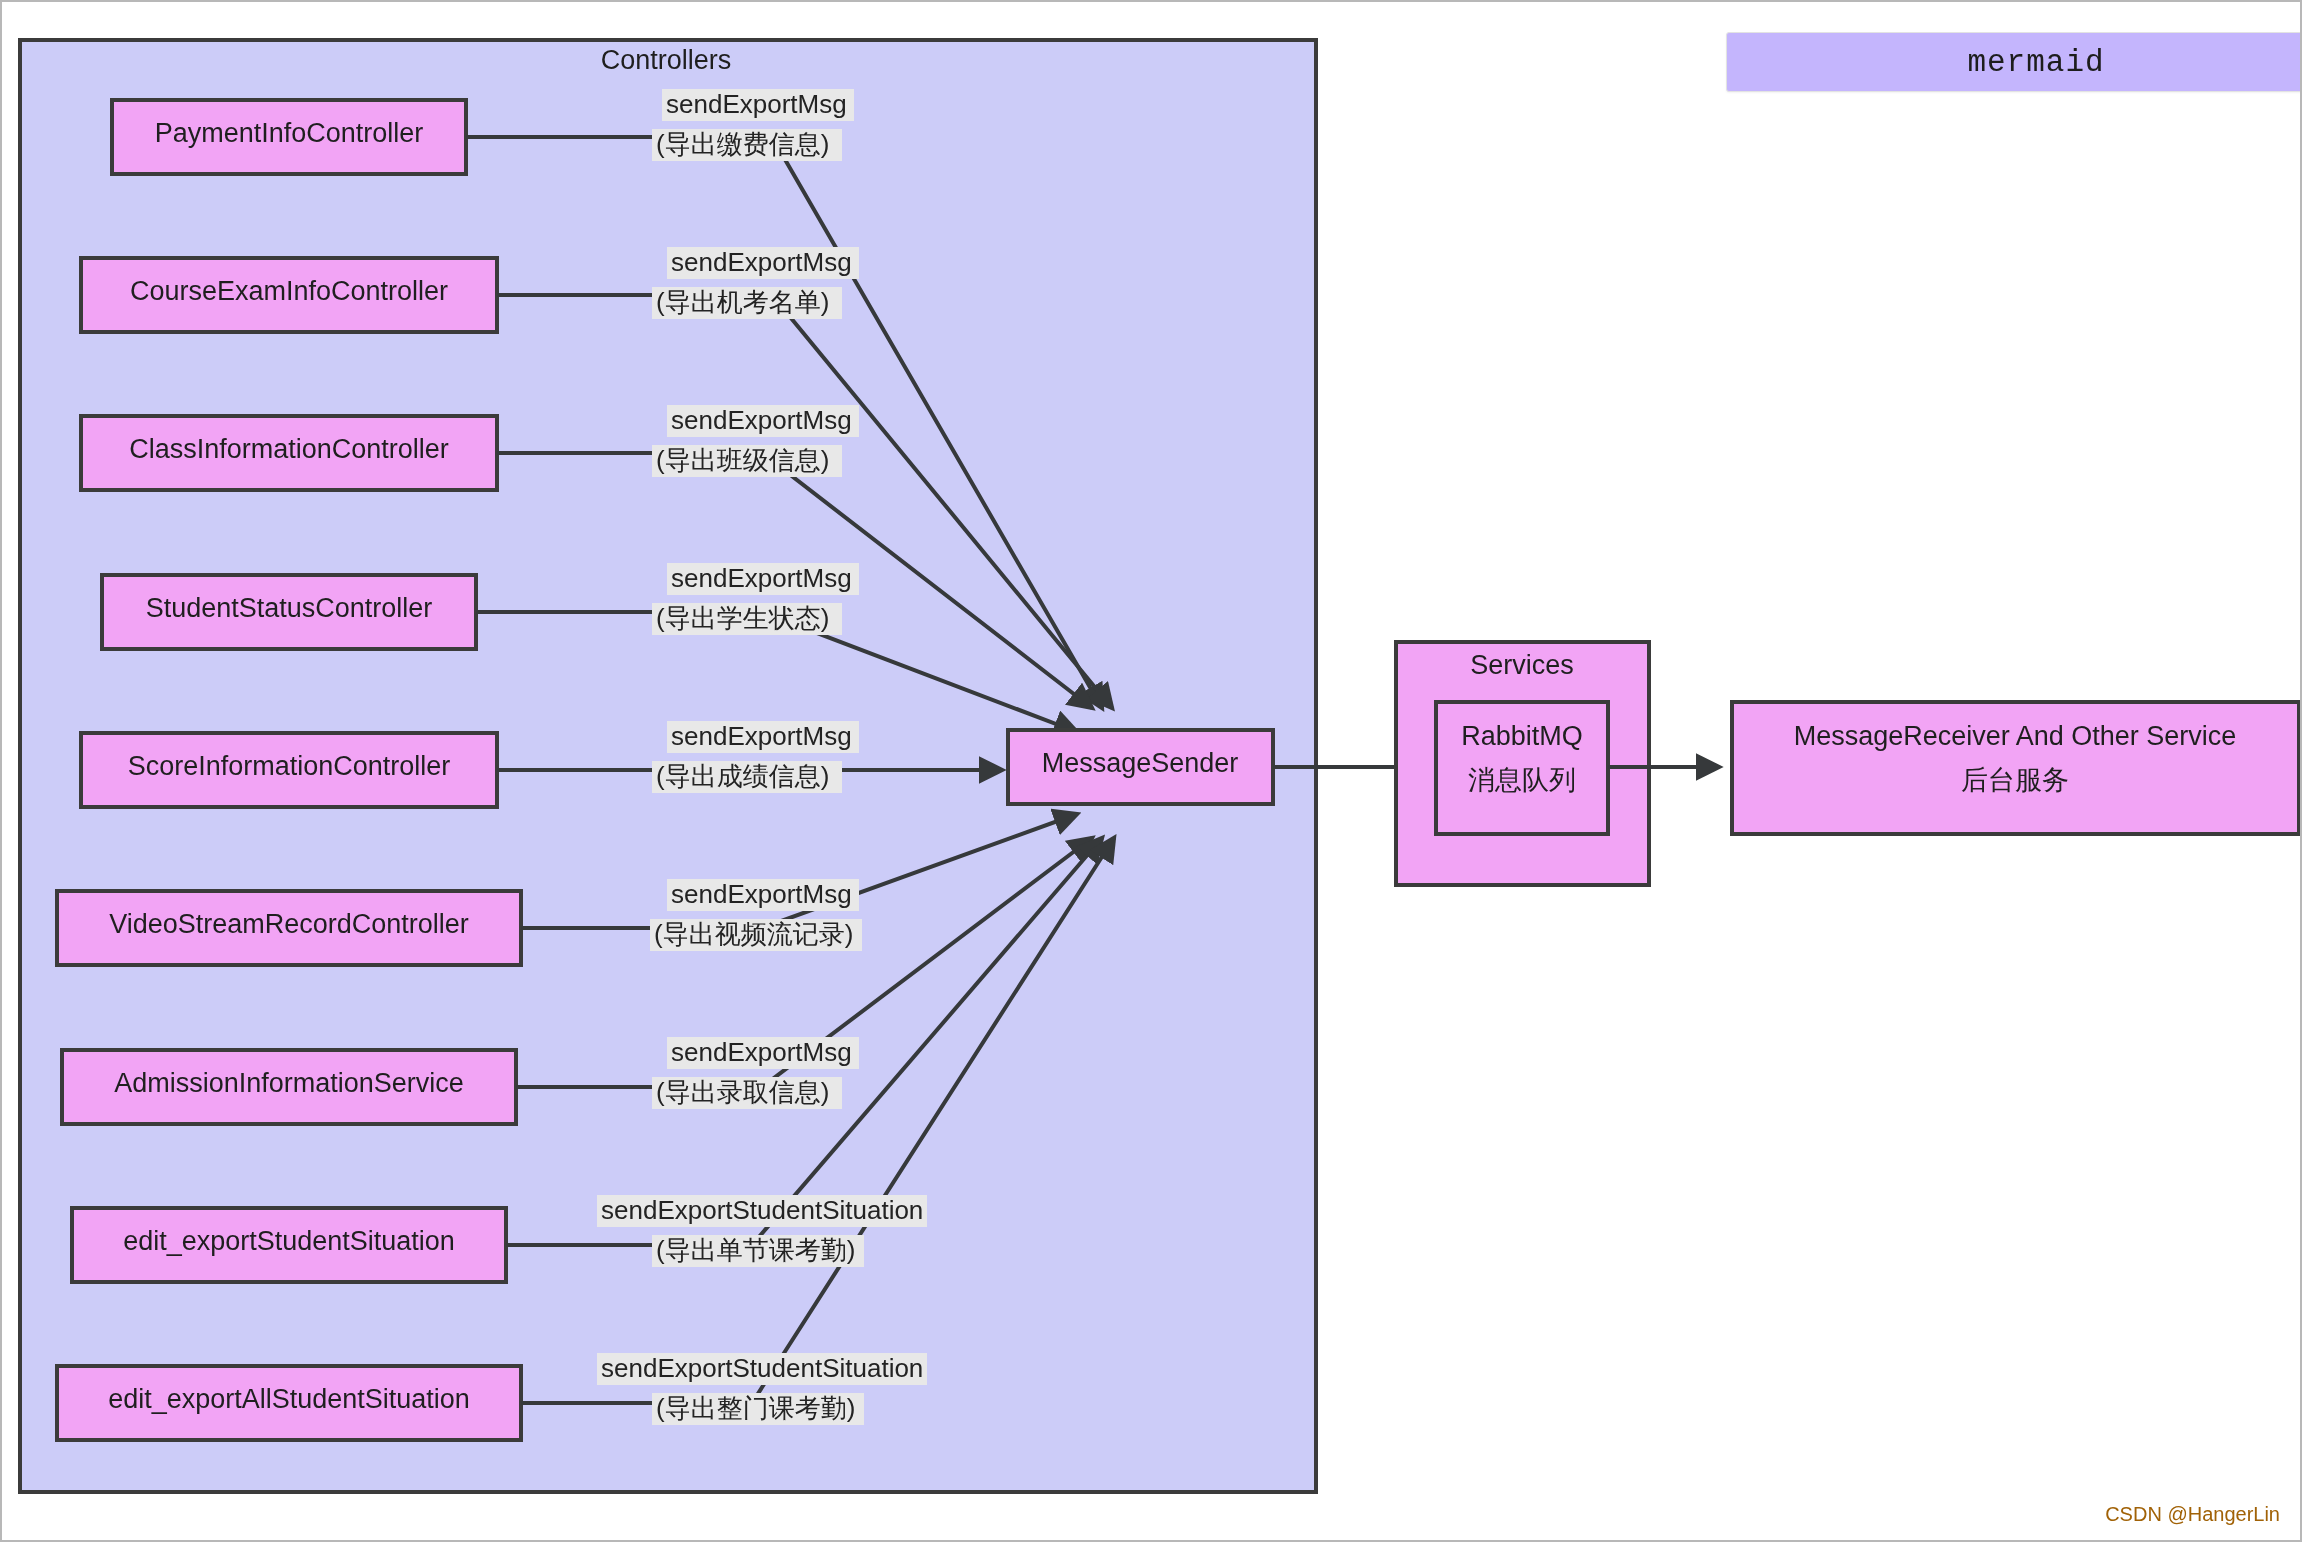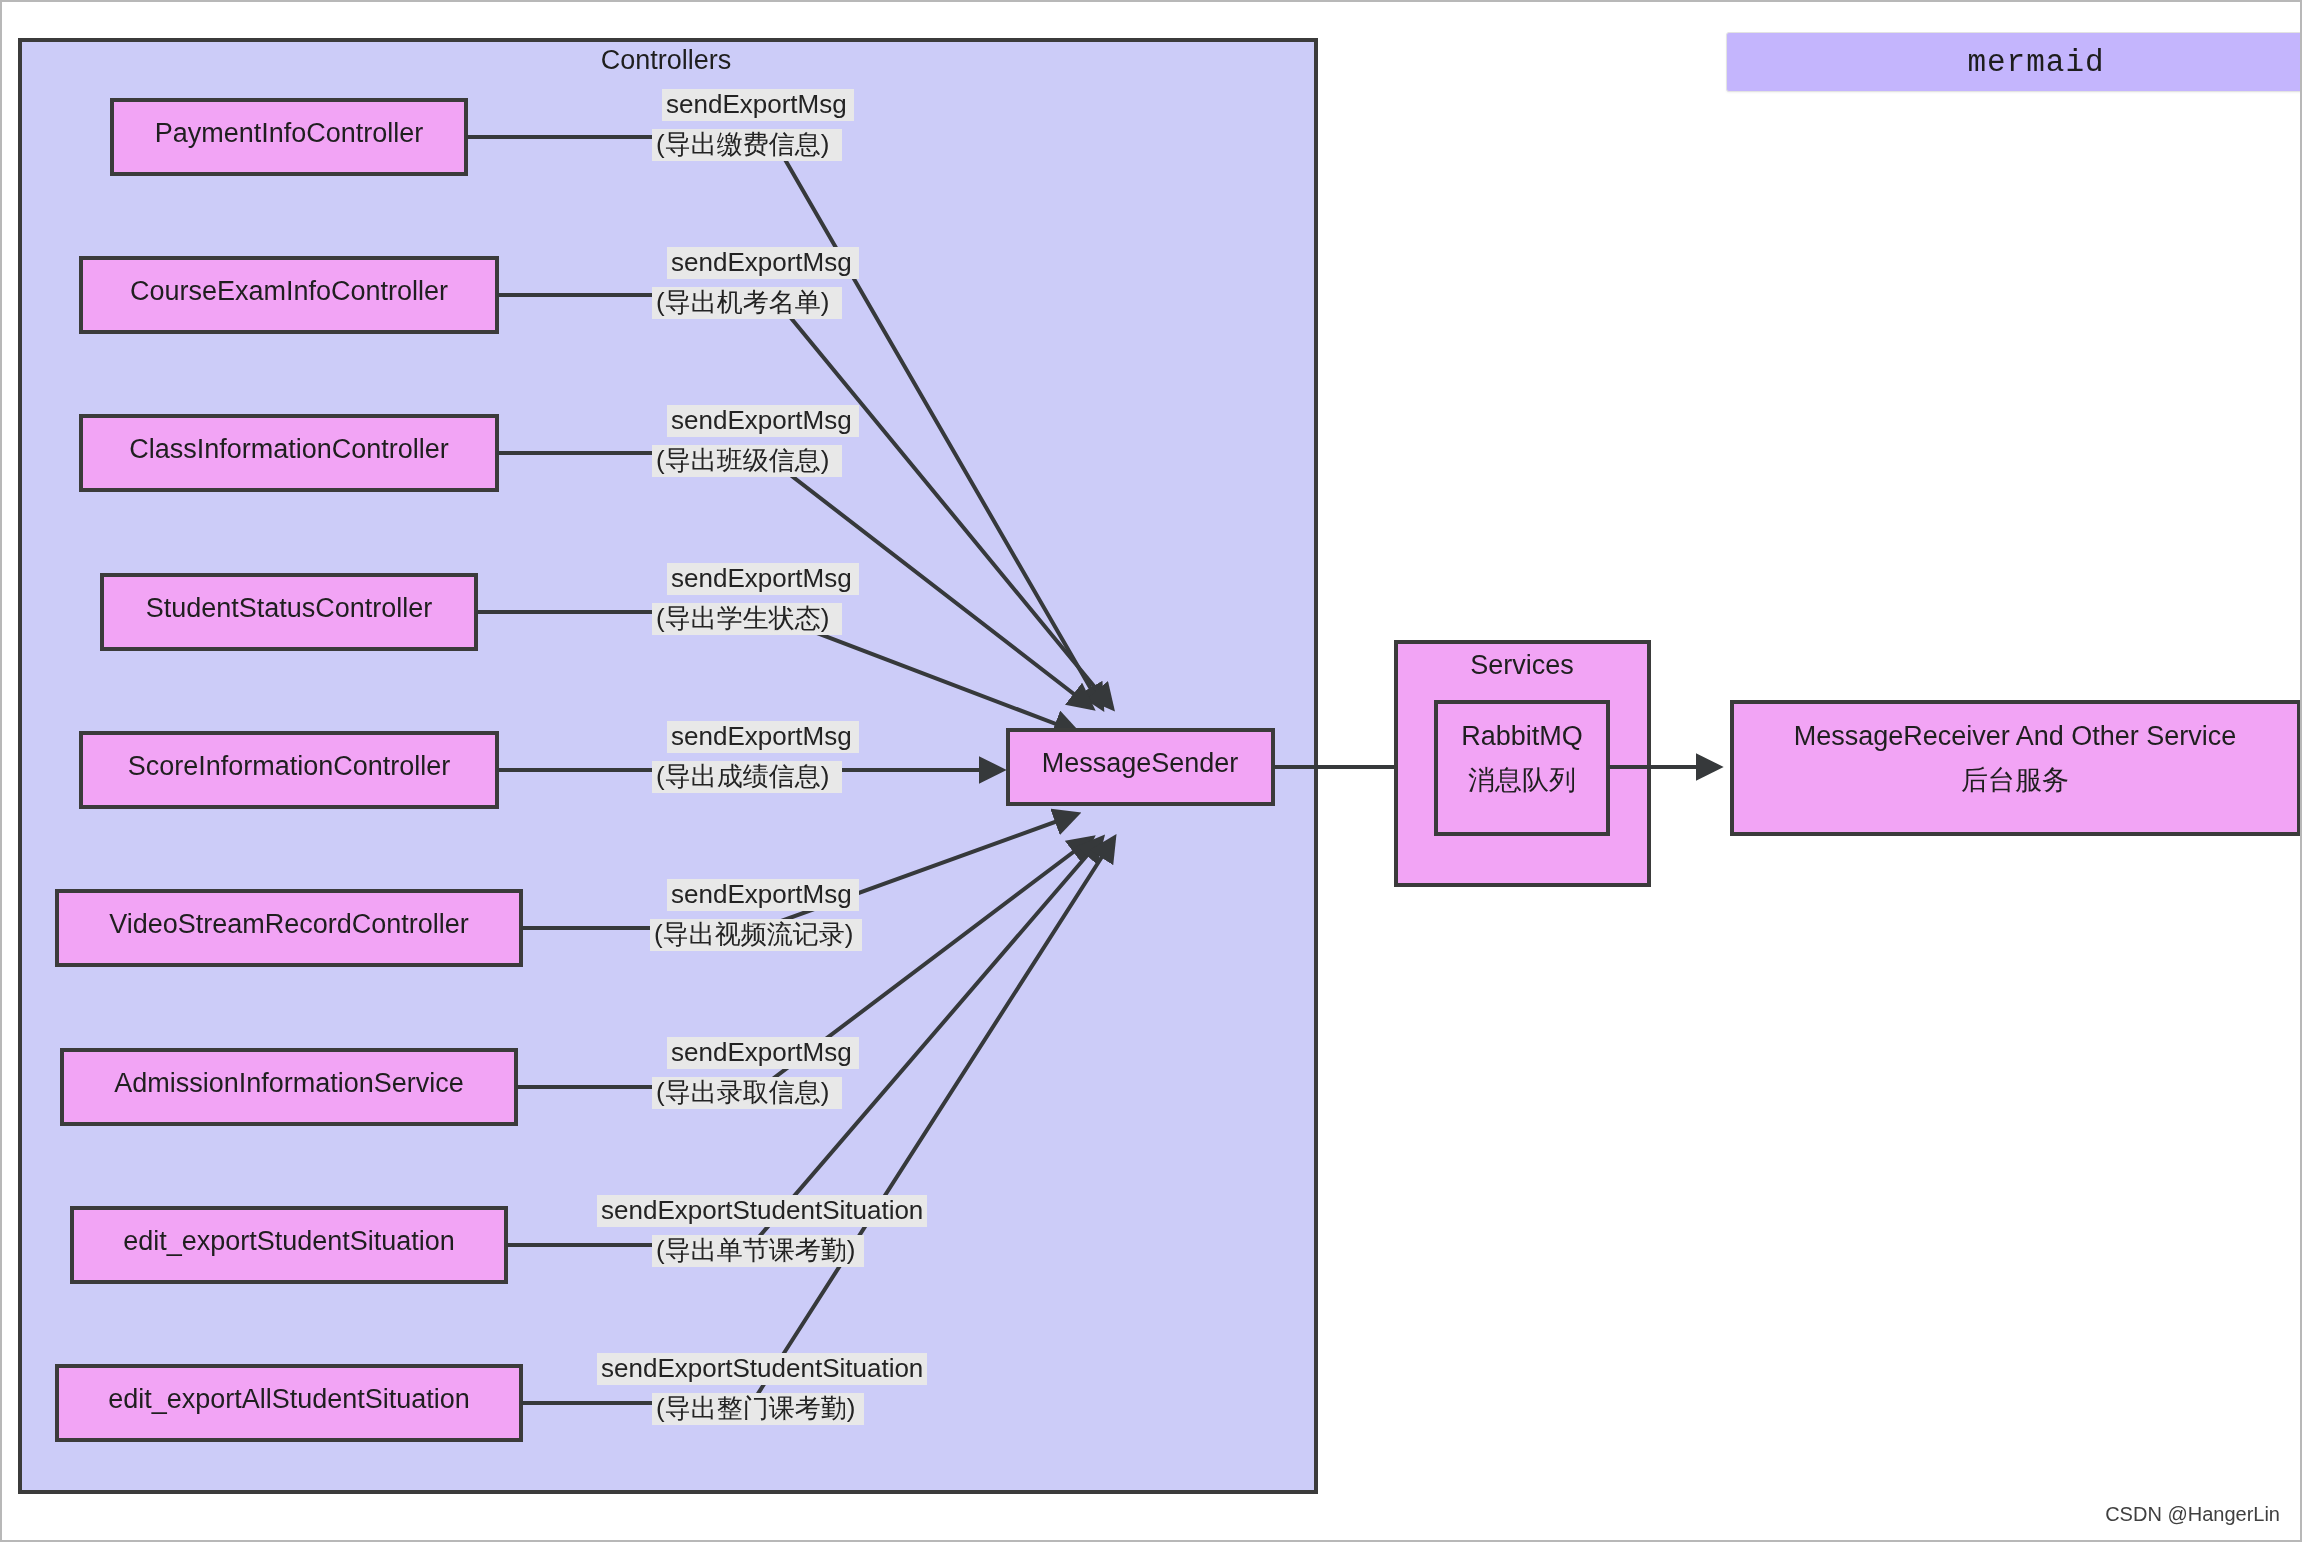--- a/index.html
+++ b/index.html
@@ -80,21 +80,21 @@
     font-size: 26px;
     fill: #232323;
     dominant-baseline: middle;
   }
   #watermark {
     position: absolute;
     right: 20px;
     bottom: 14px;
     font-family: "Liberation Sans", sans-serif;
     font-size: 20px;
-    color: #404040;
+    color: #a16207;
     white-space: nowrap;
   }
 </style>
 </head>
 <body>
 
 <div id="page">
 
   <div id="mermaid-badge">
     <span>mermaid</span>

